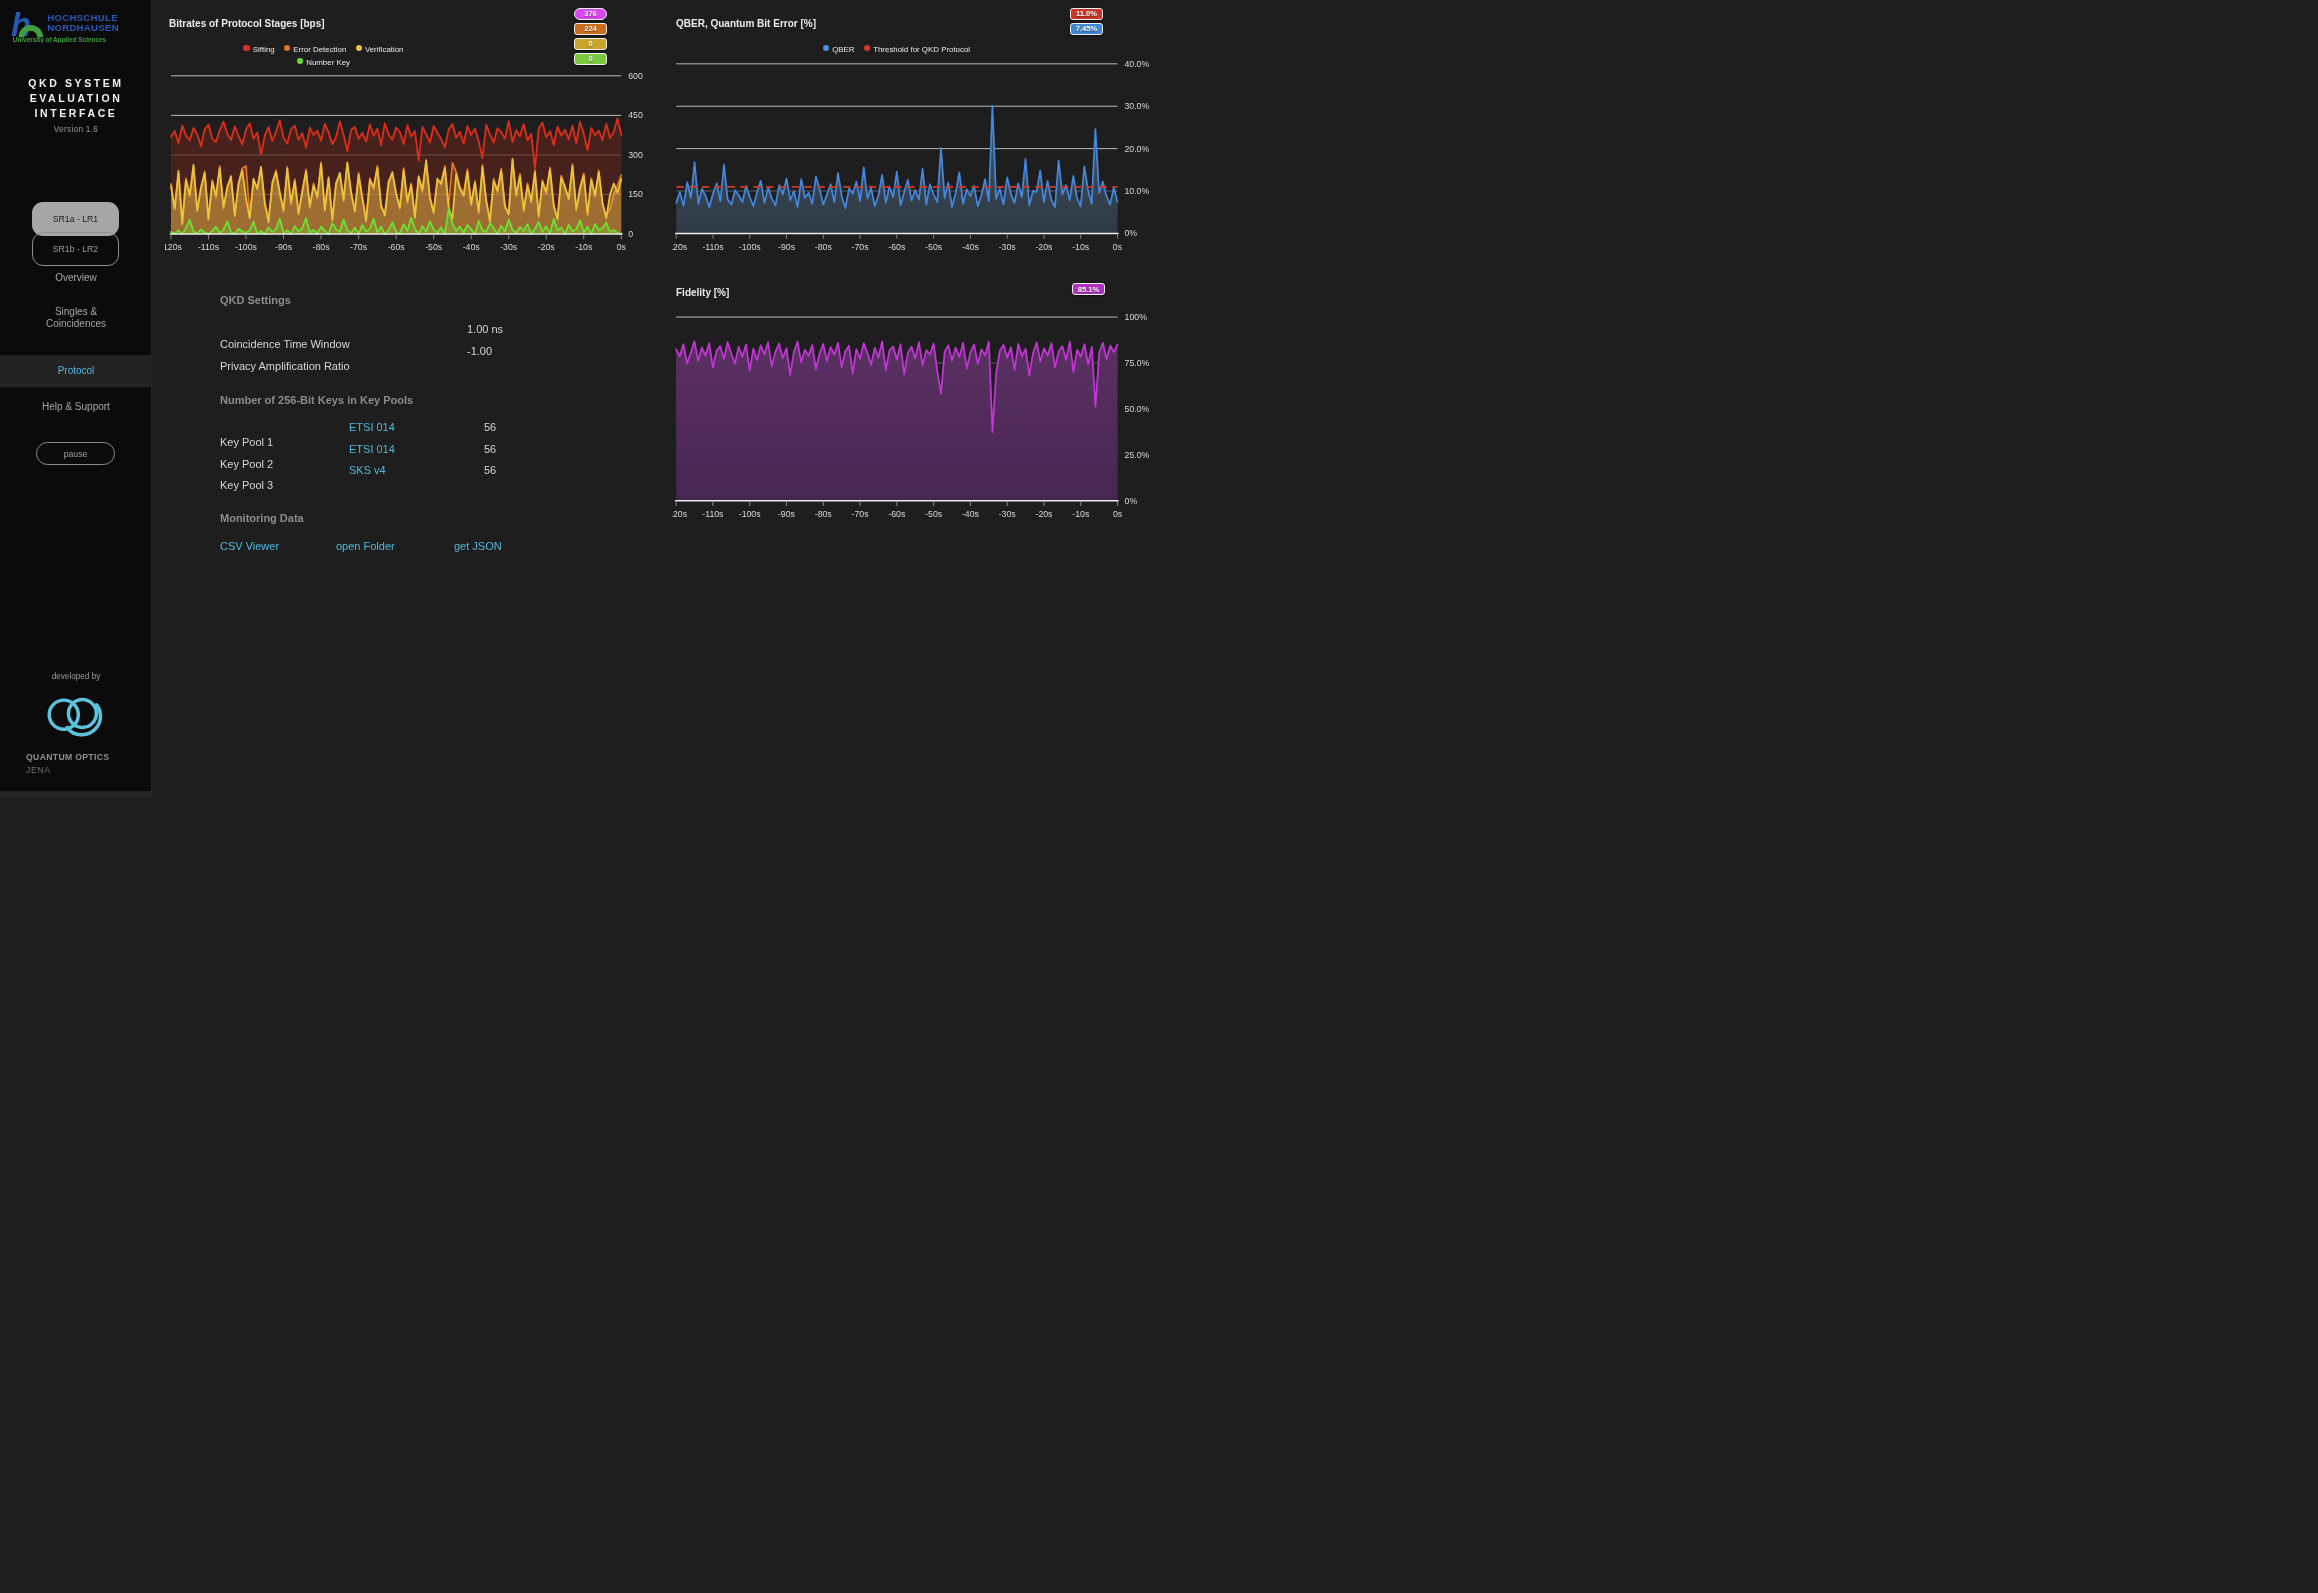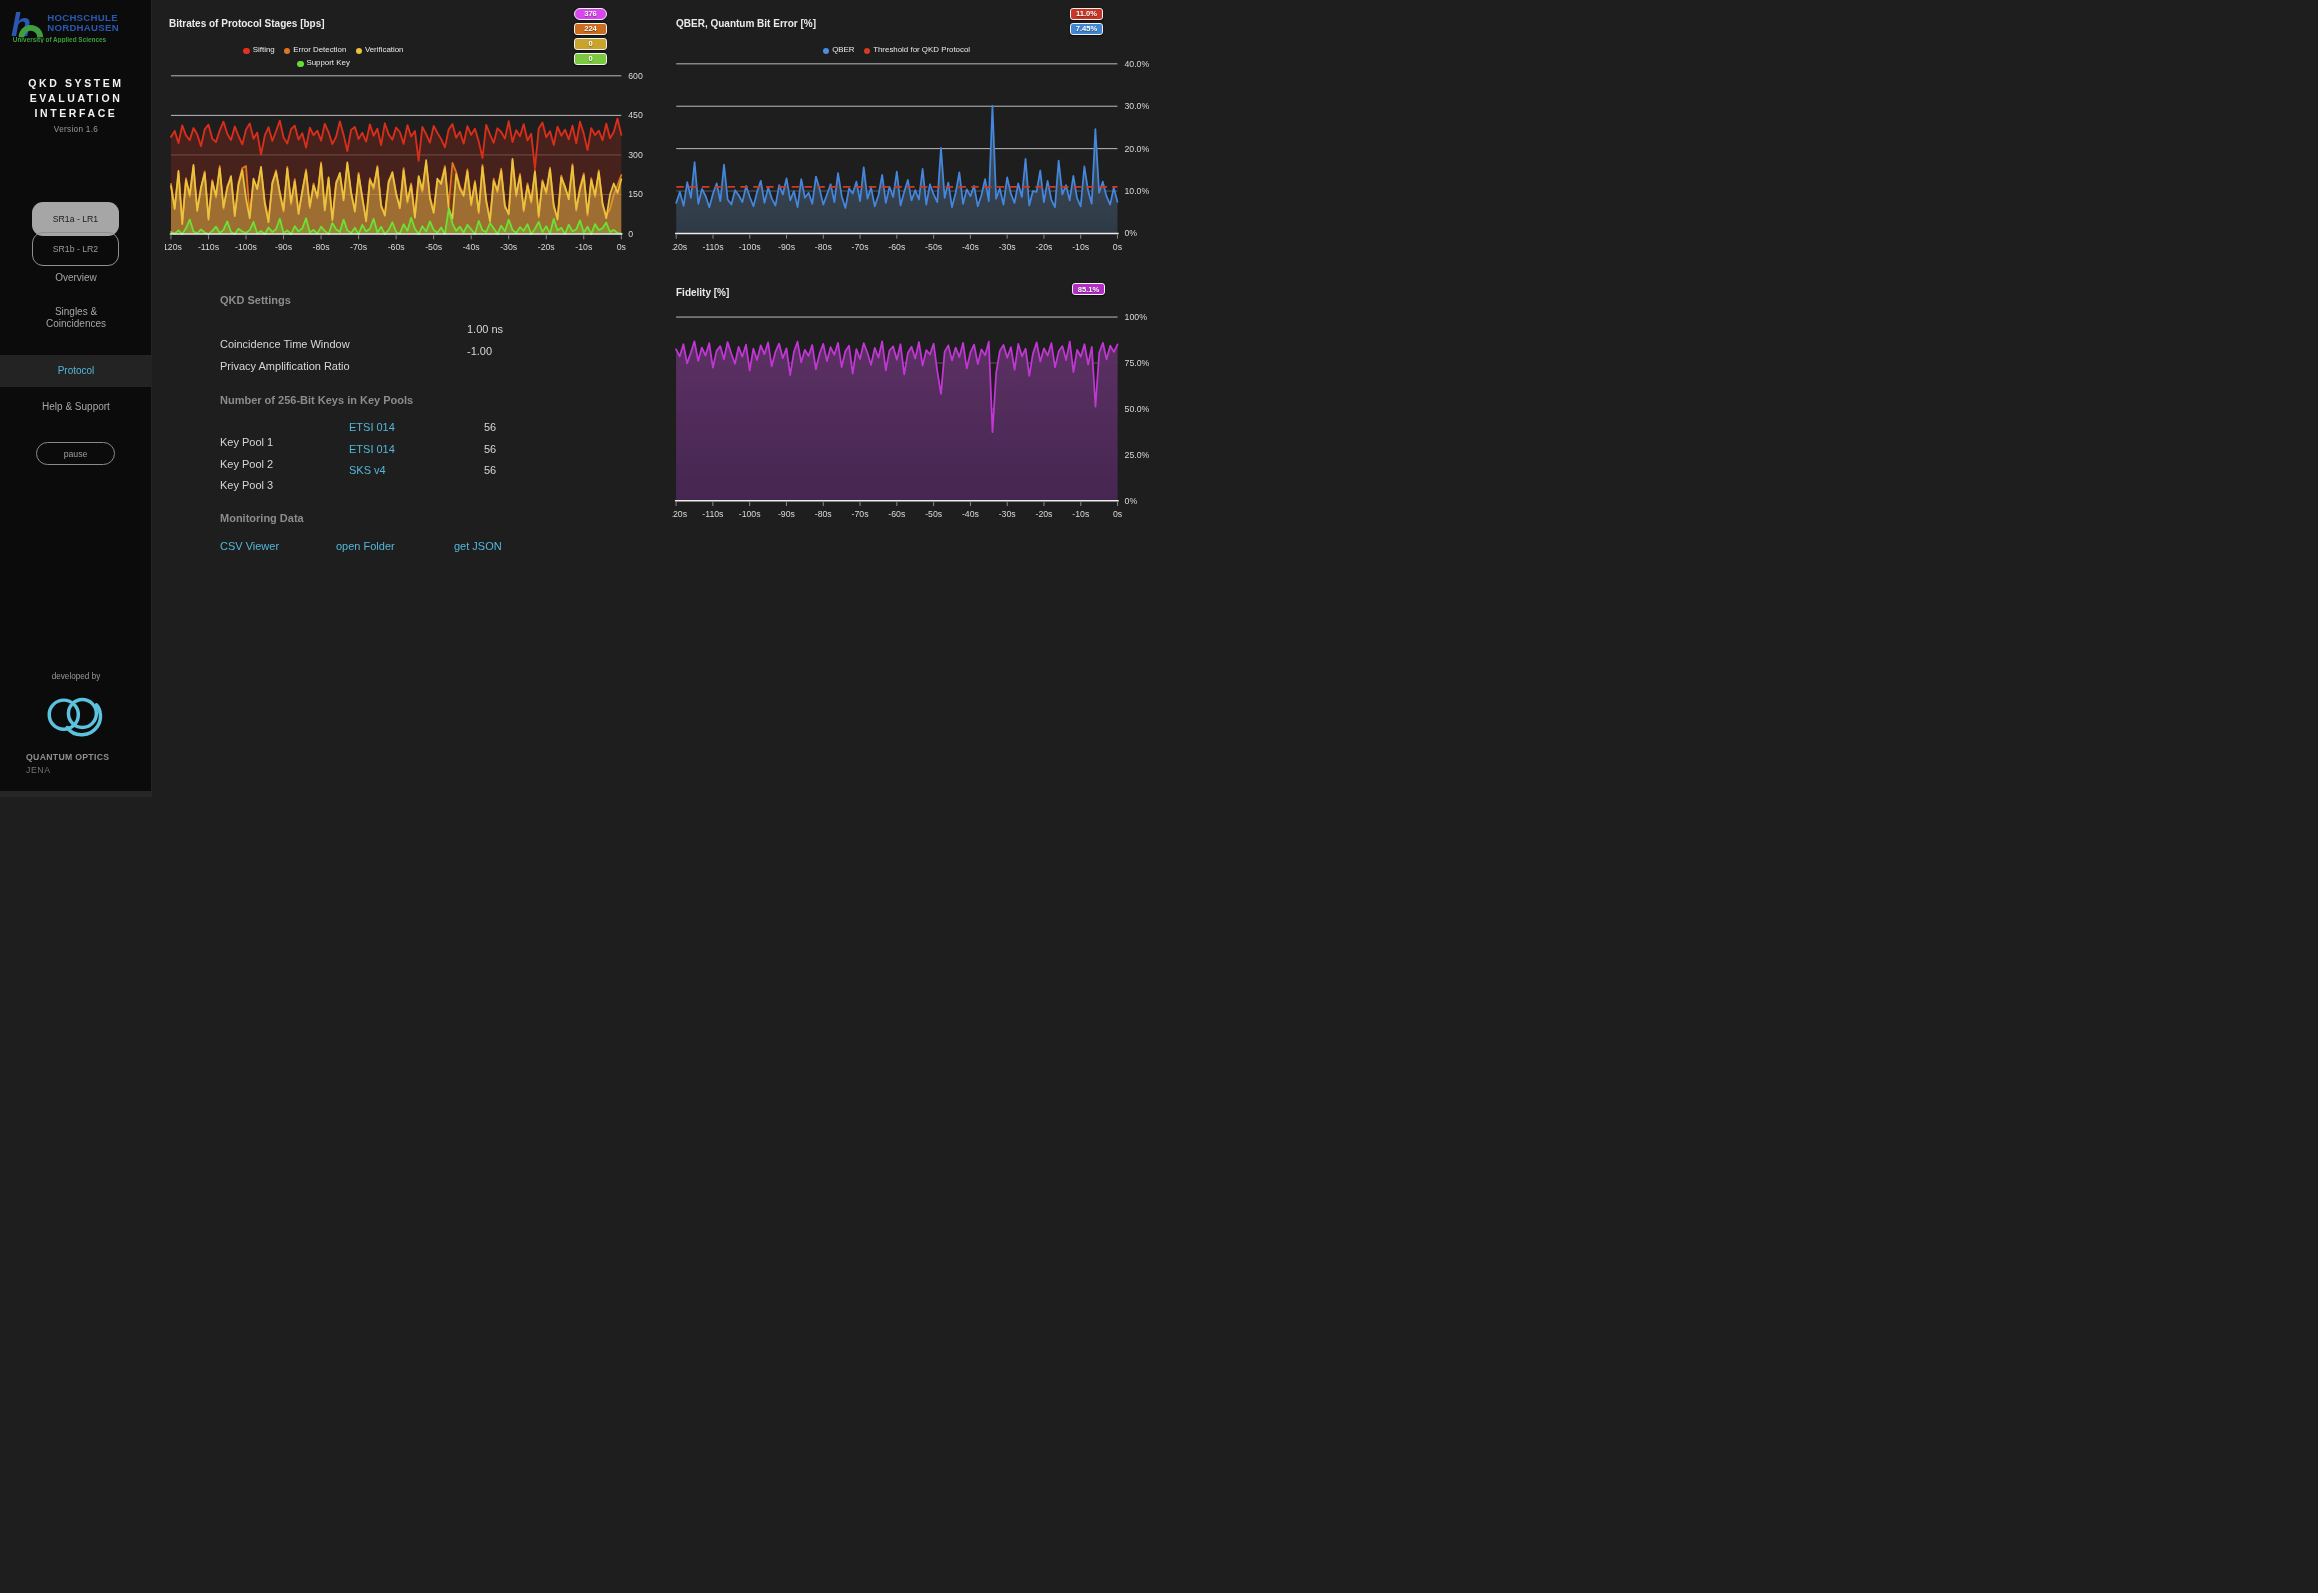--- a/index.html
+++ b/index.html
@@ -24,21 +24,21 @@
              border:0.9px solid #8a8a8a;color:#9f9f9f;font-size:8.7px;cursor:pointer;font-family:inherit;}
   .dev-by{position:absolute;left:0;top:672px;width:152px;text-align:center;color:#9a9a9a;font-size:8.2px;}
   .qo-logo{position:absolute;left:44px;top:689px;width:64px;height:56px;}
   .company1{position:absolute;left:26px;top:752px;width:111px;color:#8f8f8f;font-size:8.7px;font-weight:bold;letter-spacing:0.3px;}
   .company2{position:absolute;left:26px;top:765px;width:111px;color:#747474;font-size:8.7px;letter-spacing:0.6px;}
   .side-bottom-strip{position:absolute;left:0;top:791px;width:152px;height:5.8px;background:#262626;}
 
   
   .chart-title{position:absolute;font-size:10px;font-weight:bold;color:#eaeaea;}
   .legend-row{position:absolute;display:flex;justify-content:center;gap:9.3px;}
-  .legend-item{display:flex;align-items:flex-end;gap:2.9px;font-size:7.9px;color:#e8e8e8;}
+  .legend-item{display:flex;align-items:flex-start;gap:2.9px;font-size:7.9px;color:#e8e8e8;}
   .dot{width:6.4px;height:6.4px;border-radius:50%;flex:none;}
   .badge-stack{position:absolute;display:flex;flex-direction:column;gap:2.9px;align-items:stretch;}
   .badge{min-width:33px;height:12.2px;border:0.9px solid #f2f2f2;border-radius:2.9px;color:#fff;font-size:7.6px;
          font-weight:bold;display:flex;align-items:center;justify-content:center;padding:0 3.5px;
          box-shadow:0 0.6px 1.7px rgba(0,0,0,.6);text-shadow:0 0.6px 1.2px rgba(0,0,0,.45);}
   svg text{font-family:"Liberation Sans", sans-serif;}
 
   
   .panel-heading{position:absolute;font-size:11px;font-weight:bold;color:#8c8c8c;}
   .row-label{position:absolute;font-size:11px;color:#d6d6d6;margin-top:15px;}
@@ -107,21 +107,21 @@
       <span>Error Detection</span>
     </span>
     <span class="legend-item">
       <span class="dot" style="background: rgb(232, 194, 58);"></span>
       <span>Verification</span>
     </span>
   </div>
   <div class="legend-row" style="left:169px;top:58px;width:309px">
     <span class="legend-item">
       <span class="dot" style="background: rgb(102, 221, 53);"></span>
-      <span>Support Key</span>
+      <span>Number Key</span>
     </span>
   </div>
 
   <div class="badge-stack" style="left:574px;top:7.6px">
     <div class="badge" style="background: #d946ef; border-radius: 6px;">
         <span>376</span>
       </div>
     <div class="badge" style="background: rgb(204, 108, 29);">
         <span>224</span>
       </div>

